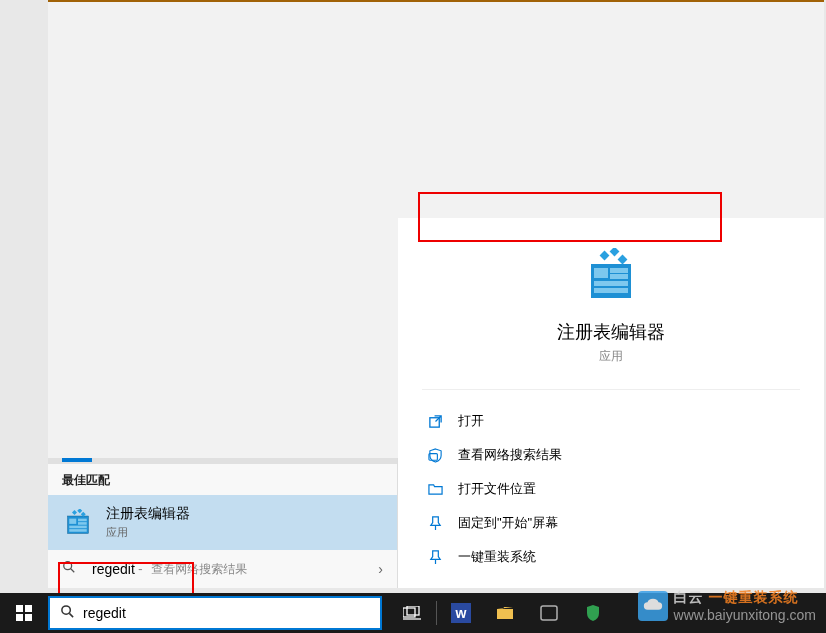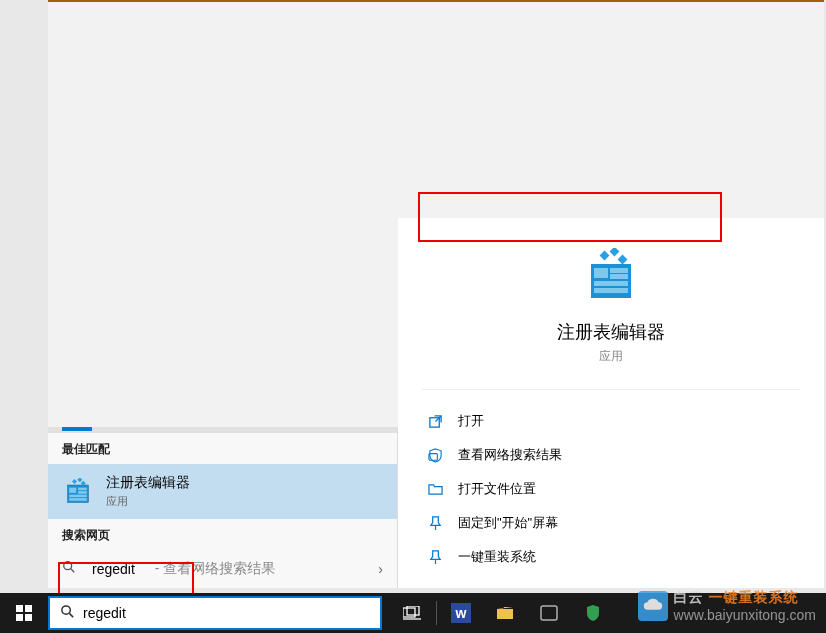--- a/index.html
+++ b/index.html
@@ -20,21 +20,21 @@
     .result-item { display: flex; align-items: center; padding: 10px 14px; cursor: pointer; }
     .result-item.best { background: #c3ddf0; }
     .result-item.web { justify-content: space-between; }
     .result-item .icon-box { width: 32px; height: 32px; display: flex; align-items: center; justify-content: center; margin-right: 12px; }
     .result-item .text-box { display: flex; flex-direction: column; }
     .result-item .title { font-size: 14px; color: #000; }
     .result-item .subtitle { font-size: 11px; color: #666; margin-top: 2px; }
     .web-left { display: flex; align-items: center; }
     .web-search-icon { width: 16px; margin-right: 14px; color: #555; }
     .web-text { font-size: 14px; color: #000; }
-    .web-sub { font-size: 14px; color: #888; margin-left: 20px; }
+    .web-sub { font-size: 12px; color: #888; margin-left: 2px; font-family: Liberation Mono, monospace; }
     .chevron { color: #666; font-size: 14px; }
     
     .detail-header { display: flex; flex-direction: column; align-items: center; padding-bottom: 24px; border-bottom: 1px solid #eee; margin: 0 24px; }
     .detail-icon { width: 56px; height: 56px; margin-bottom: 16px; }
     .detail-title { font-size: 18px; color: #000; margin-bottom: 4px; }
     .detail-subtitle { font-size: 12px; color: #888; }
     
     .action-list { padding: 14px 0; }
     .action-item { display: flex; align-items: center; padding: 8px 28px; cursor: pointer; }
     .action-icon { width: 18px; height: 18px; margin-right: 14px; color: #0078d4; display: flex; align-items: center; justify-content: center; }
@@ -85,21 +85,20 @@
           <rect x="10" y="2" width="4" height="4" fill="#2aa0e0" transform="rotate(45 12 4)"></rect>
           <rect x="16" y="0" width="4" height="4" fill="#2aa0e0" transform="rotate(45 18 2)"></rect>
           <rect x="20" y="4" width="4" height="4" fill="#2aa0e0" transform="rotate(45 22 6)"></rect>
         </svg>
       </div>
       <div class="text-box">
         <div class="title">注册表编辑器</div>
         <div class="subtitle">应用</div>
       </div>
     </div>
-    <div class="section-header">搜索网页</div>
     <div class="result-item web">
       <div class="web-left">
         <span class="web-search-icon">
           <svg viewBox="0 0 16 16" width="14" height="14">
               <circle cx="6.5" cy="6.5" r="4.5" fill="none" stroke="#555" stroke-width="1.5"></circle>
               <line x1="10" y1="10" x2="14" y2="14" stroke="#555" stroke-width="1.5"></line>
             </svg>
         </span>
         <span class="web-text">regedit</span>
         <span class="web-sub">- 查看网络搜索结果</span>

